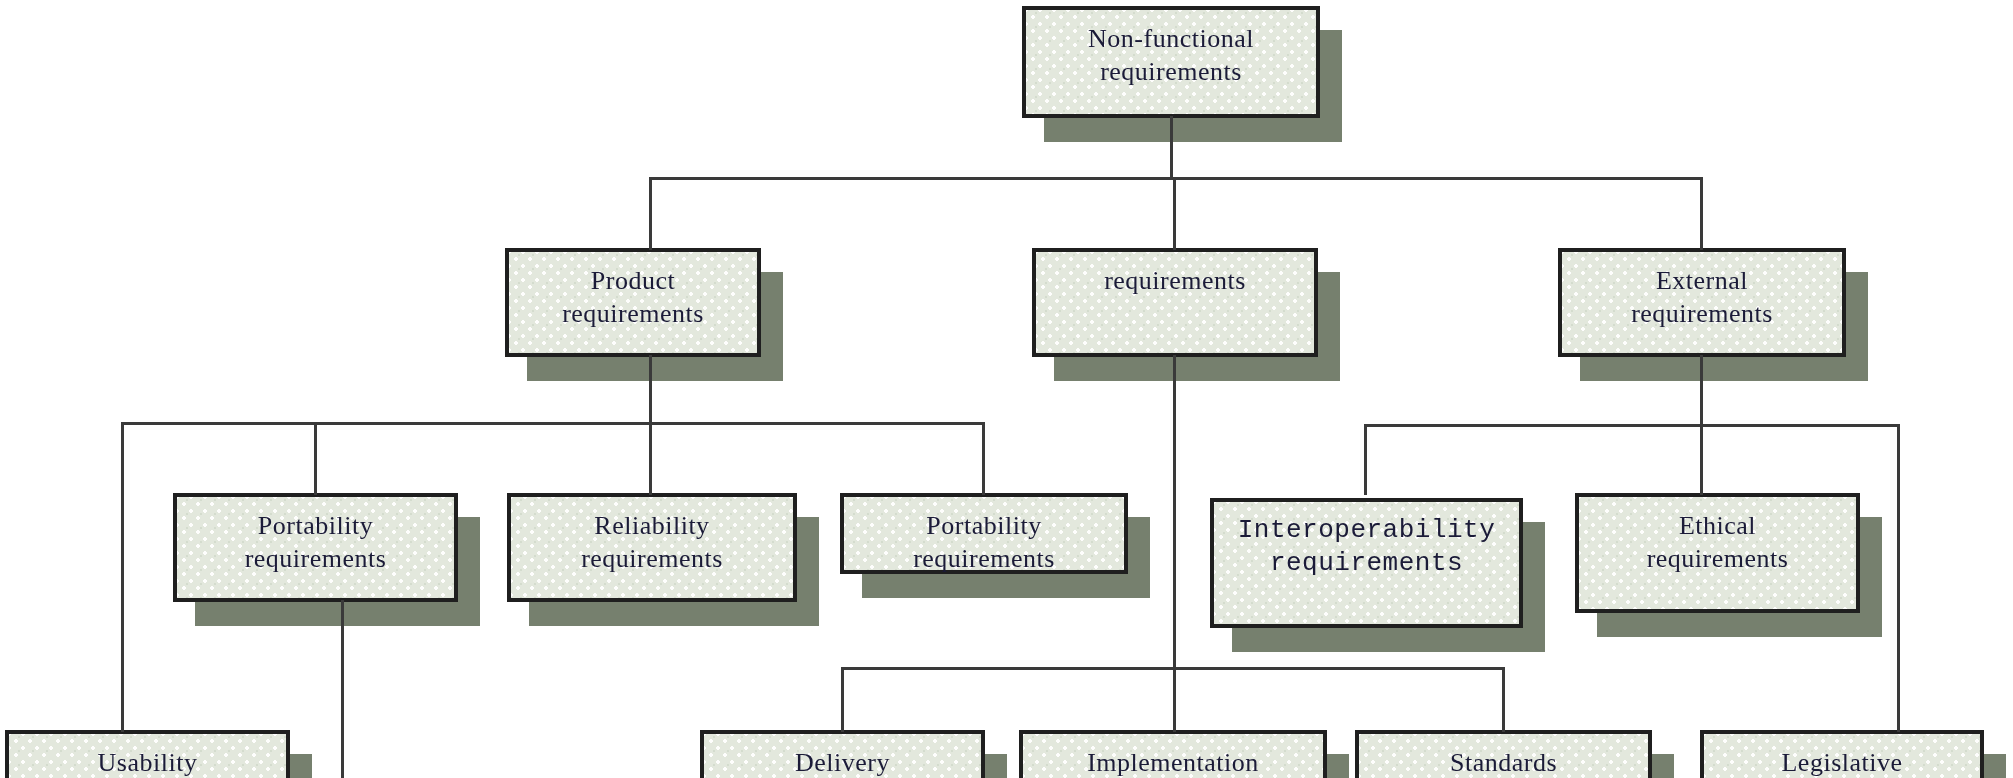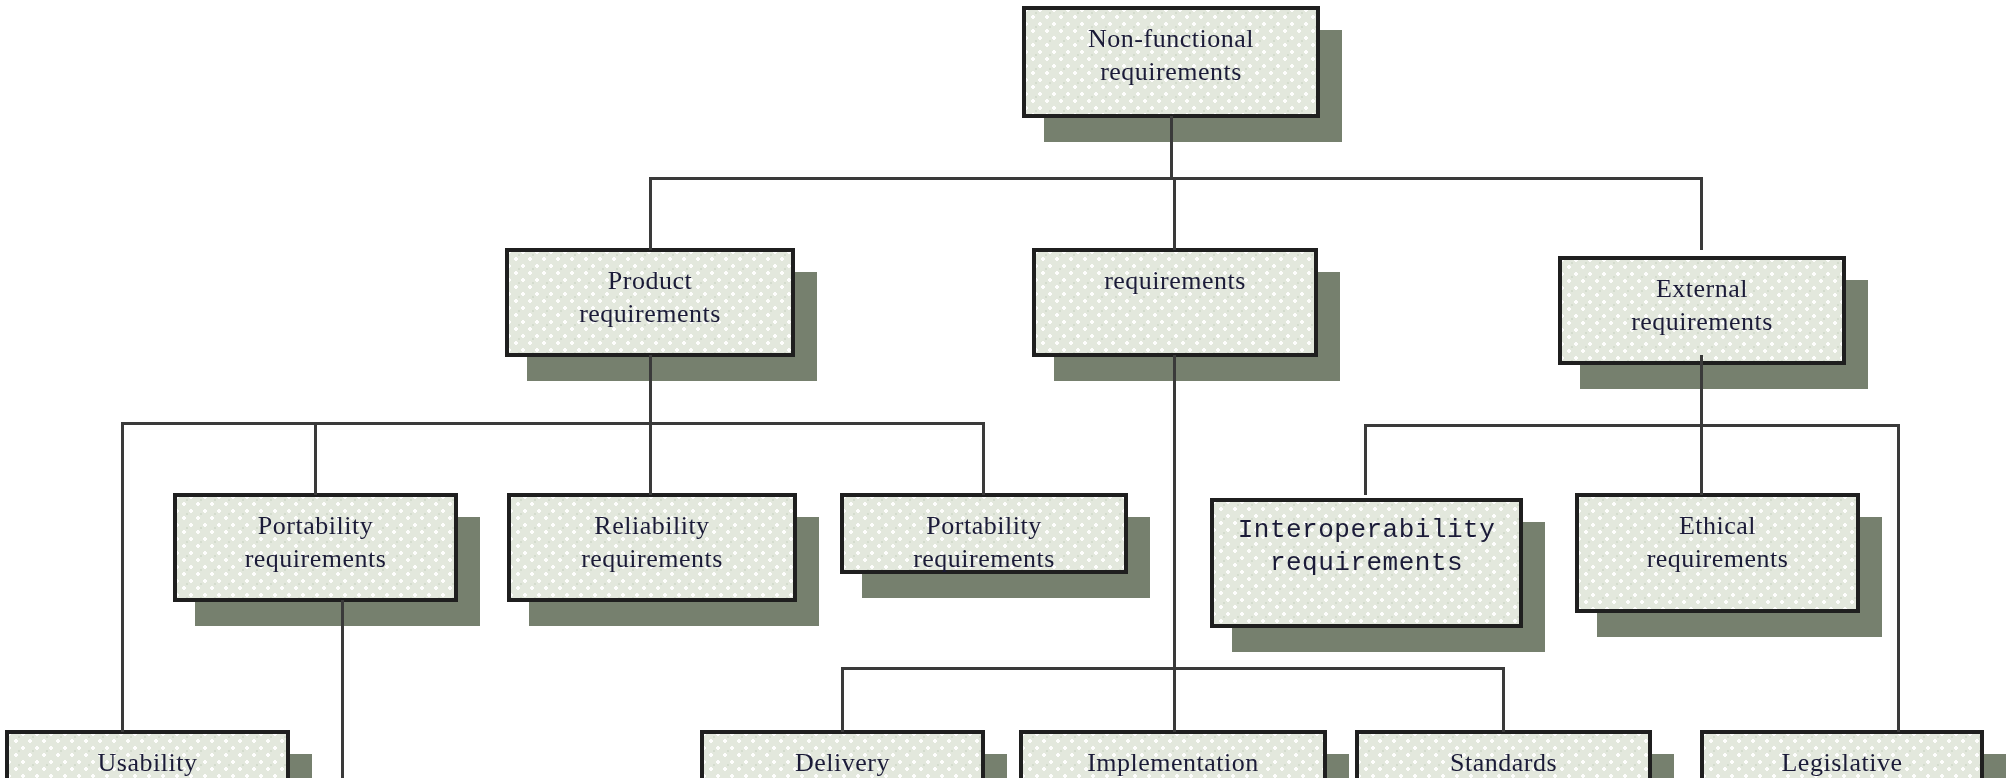--- a/index.html
+++ b/index.html
@@ -76,30 +76,30 @@
   <div class="line hline" style="left:1365px; top:424px; width:535px;"></div>
   <div class="line vline" style="left:1364px; top:424px; height:71px;"></div>
   <div class="line vline" style="left:1700px; top:424px; height:71px;"></div>
   <div class="line vline" style="left:1897px; top:424px; height:308px;"></div>
 
   <div class="node" style="left:1022px; top:6px; width:298px; height:112px;">
     <span>Non-functional</span>
     <span>requirements</span>
   </div>
 
-  <div class="node" style="left:505px; top:248px; width:290px; height:109px;">
+  <div class="node" style="left:505px; top:248px; width:256px; height:109px;">
     <span>Product</span>
     <span>requirements</span>
   </div>
 
   <div class="node" style="left:1032px; top:248px; width:286px; height:109px;">
     <span>requirements</span>
   </div>
 
-  <div class="node" style="left:1558px; top:248px; width:288px; height:109px;margin-top:8px;">
+  <div class="node" style="left:1558px; top:248px; width:288px; height:109px;">
     <span>External</span>
     <span>requirements</span>
   </div>
 
   <div class="node" style="left:173px; top:493px; width:285px; height:109px;">
     <span>Portability</span>
     <span>requirements</span>
   </div>
 
   <div class="node" style="left:507px; top:493px; width:290px; height:109px;">

